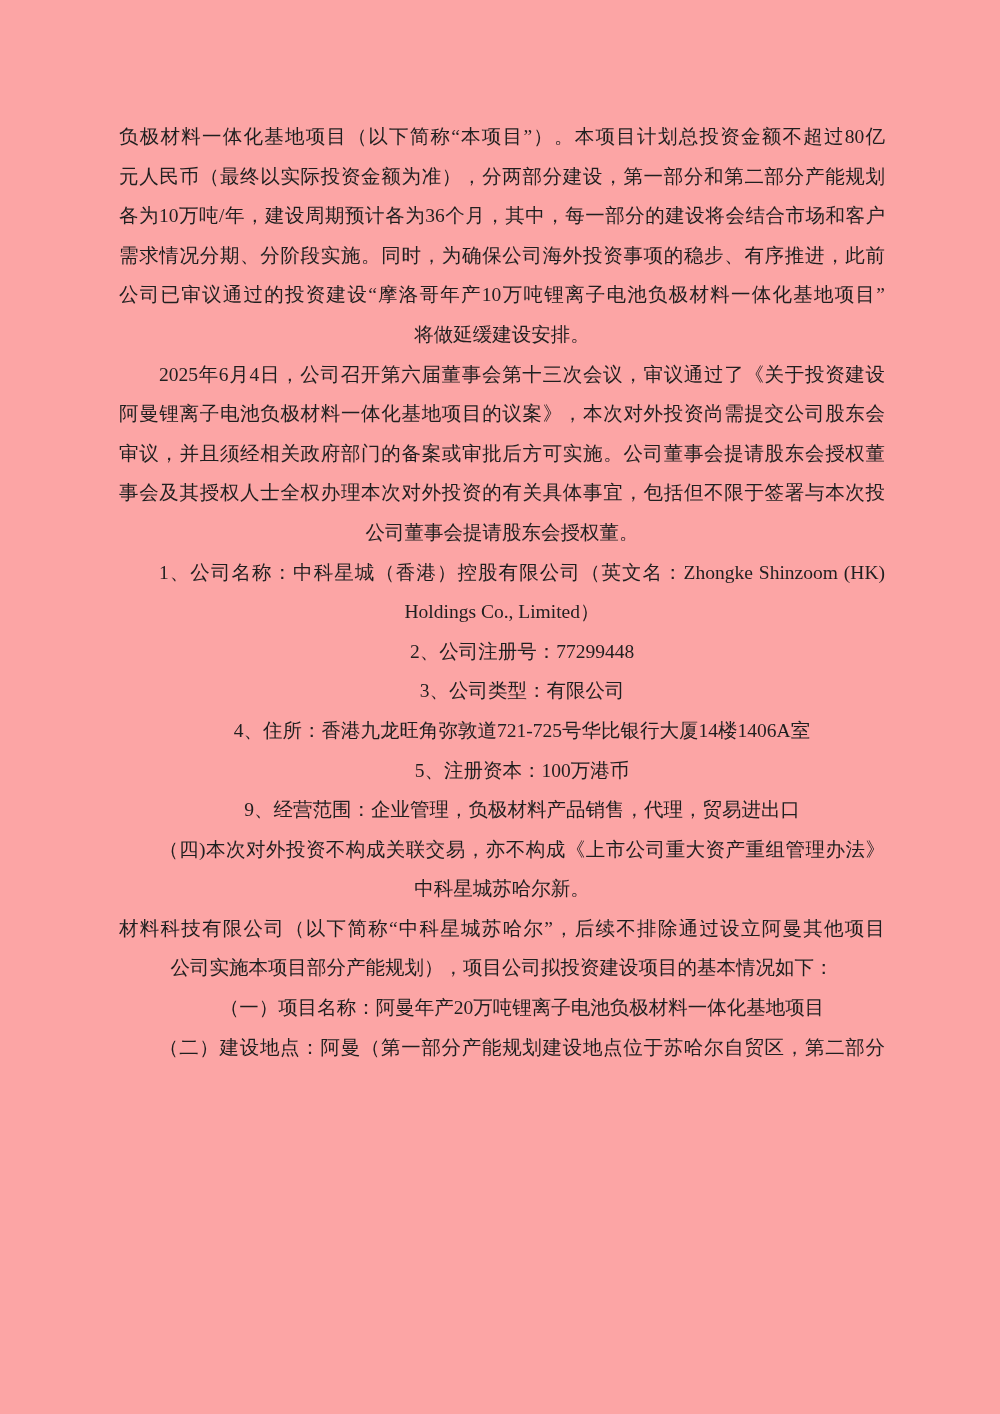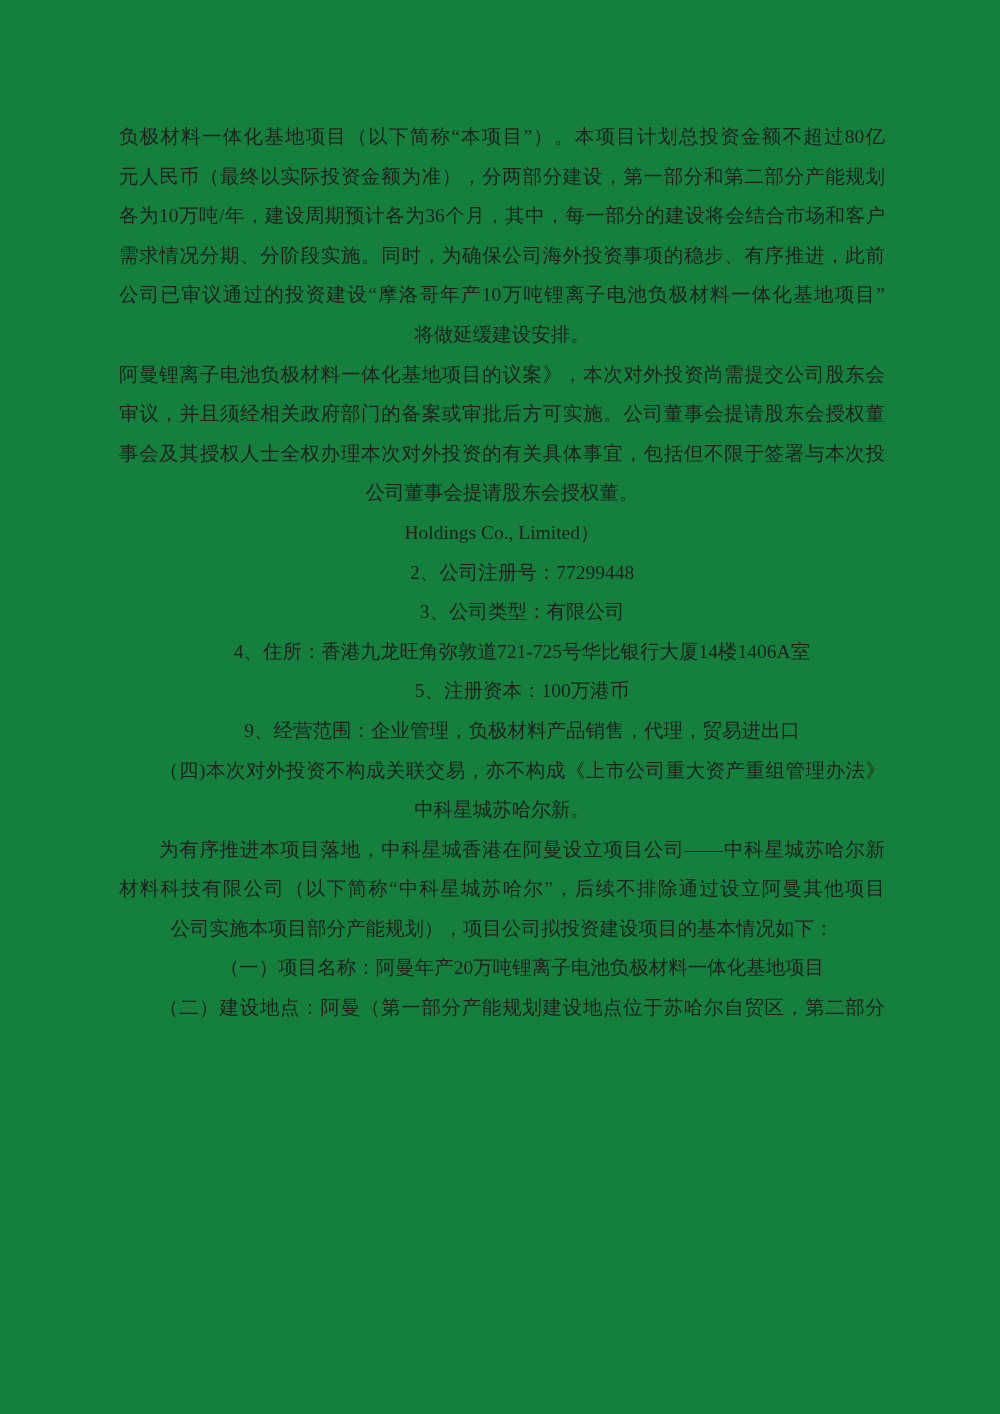--- a/index.html
+++ b/index.html
@@ -4,21 +4,21 @@
 <style>
   html, body {
     margin: 0;
     padding: 0;
     background: #ffffff;
   }
   .page {
     position: relative;
     width: 1000px;
     height: 1414px;
-    background: #15803d;
+    background: #fca5a5;
     overflow: hidden;
     font-family: "Liberation Serif", "DejaVu Serif", serif;
     color: #1f1f1f;
   }
   .textblock {
     position: absolute;
     left: 119px;
     top: 117px;
     width: 766px;
     font-size: 19.5px;
@@ -50,31 +50,32 @@
 <body>
 
 <div class="page">
   <div class="textblock">
     <div class="line j">负极材料一体化基地项目（以下简称“本项目”）。本项目计划总投资金额不超过80亿</div>
     <div class="line j">元人民币（最终以实际投资金额为准），分两部分建设，第一部分和第二部分产能规划</div>
     <div class="line j">各为10万吨/年，建设周期预计各为36个月，其中，每一部分的建设将会结合市场和客户</div>
     <div class="line j">需求情况分期、分阶段实施。同时，为确保公司海外投资事项的稳步、有序推进，此前</div>
     <div class="line j">公司已审议通过的投资建设“摩洛哥年产10万吨锂离子电池负极材料一体化基地项目”</div>
     <div class="line">将做延缓建设安排。</div>
+    <div class="line i j">2025年6月4日，公司召开第六届董事会第十三次会议，审议通过了《关于投资建设</div>
     <div class="line j">阿曼锂离子电池负极材料一体化基地项目的议案》，本次对外投资尚需提交公司股东会</div>
     <div class="line j">审议，并且须经相关政府部门的备案或审批后方可实施。公司董事会提请股东会授权董</div>
     <div class="line j">事会及其授权人士全权办理本次对外投资的有关具体事宜，包括但不限于签署与本次投</div>
     <div class="line">公司董事会提请股东会授权董。</div>
+    <div class="line i j">1、公司名称：中科星城（香港）控股有限公司（英文名：Zhongke Shinzoom (HK)</div>
     <div class="line">Holdings Co., Limited）</div>
     <div class="line i">2、公司注册号：77299448</div>
     <div class="line i">3、公司类型：有限公司</div>
     <div class="line i">4、住所：香港九龙旺角弥敦道721-725号华比银行大厦14楼1406A室</div>
     <div class="line i">5、注册资本：100万港币</div>
     <div class="line i">9、经营范围：企业管理，负极材料产品销售，代理，贸易进出口</div>
     <div class="line i j">（四)本次对外投资不构成关联交易，亦不构成《上市公司重大资产重组管理办法》</div>
     <div class="line">中科星城苏哈尔新。</div>
-    <div class="line i j">为有序推进本项目落地，中科星城香港在阿曼设立项目公司——中科星城苏哈尔新</div>
     <div class="line j">材料科技有限公司（以下简称“中科星城苏哈尔”，后续不排除通过设立阿曼其他项目</div>
     <div class="line">公司实施本项目部分产能规划），项目公司拟投资建设项目的基本情况如下：</div>
     <div class="line i">（一）项目名称：阿曼年产20万吨锂离子电池负极材料一体化基地项目</div>
     <div class="line i j">（二）建设地点：阿曼（第一部分产能规划建设地点位于苏哈尔自贸区，第二部分</div>
   </div>
 </div>
 
 </body></html>

